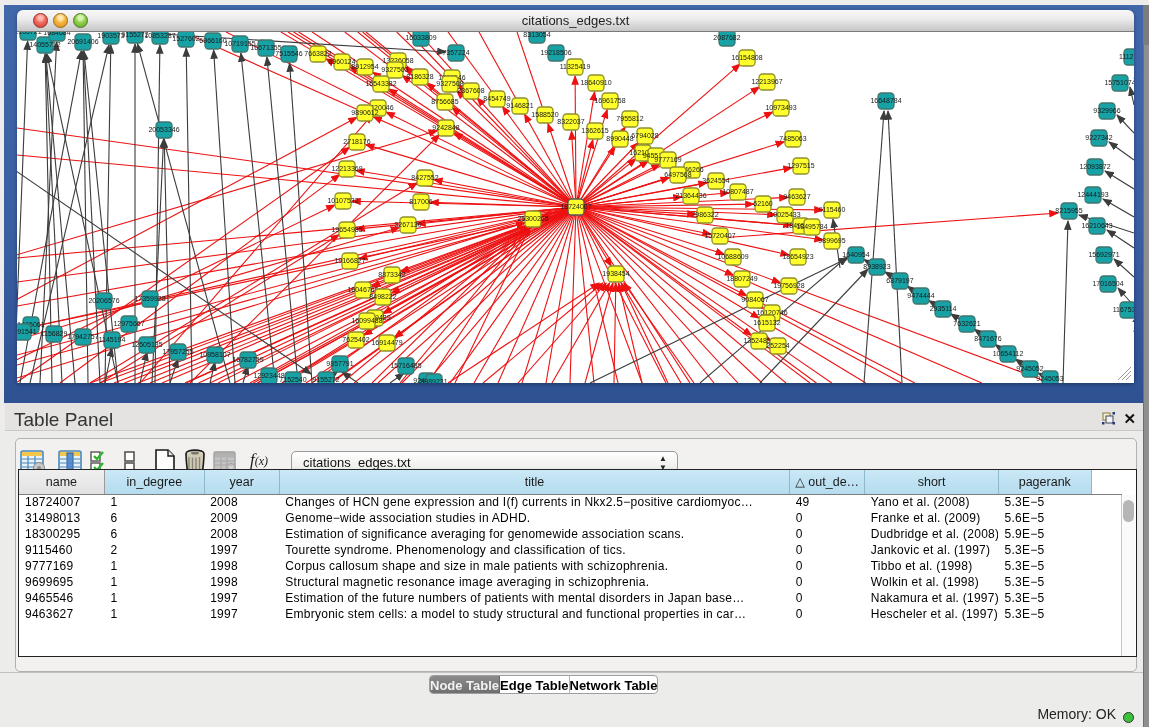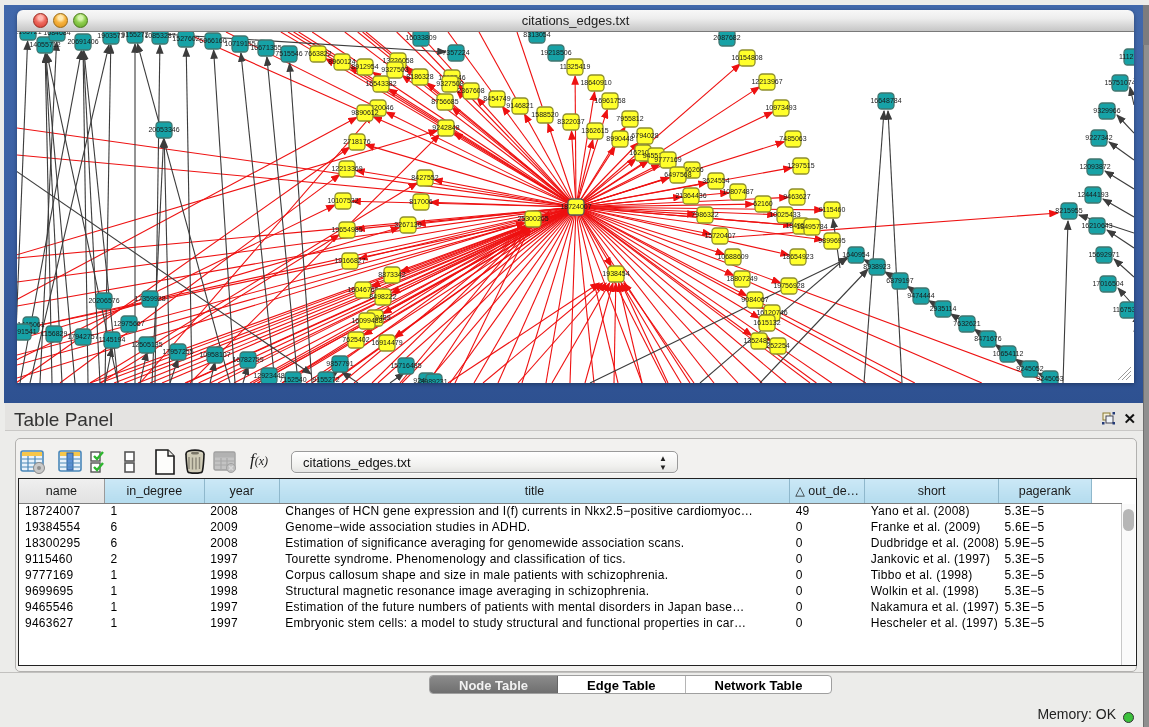--- a/index.html
+++ b/index.html
@@ -15,31 +15,31 @@
 #panel{position:absolute;left:0;top:403px;width:1143px;height:324px;background:#ececea}
 #phead{position:absolute;left:5px;top:0px;width:1138px;height:28px;background:#e4e3e1;border-bottom:1px solid #c9c8c6}
 #phead .t{position:absolute;left:9px;top:6px;font-size:19px;color:#333}
 #pfloat{position:absolute;right:28px;top:9px;width:13px;height:13px}
 #pclose{position:absolute;right:7px;top:7px;font-size:15px;font-weight:bold;color:#111}
 #inner{position:absolute;left:15px;top:35px;width:1122px;height:234px;background:#f2f1ef;border:1px solid #b2b1af;border-radius:5px}
 .tico{position:absolute;top:46px}
 #combo{position:absolute;left:291px;top:48px;width:387px;height:22px;border:1px solid #9a9a9a;border-radius:5px;background:linear-gradient(180deg,#ffffff,#f0f0ee 70%,#e4e4e2);box-shadow:0 1px 1px rgba(255,255,255,.7)}
 #combo .txt{position:absolute;left:11px;top:3px;font-size:13px;color:#111}
 #combo .arr{position:absolute;right:10px;top:2px;font-size:8px;color:#222;line-height:9px;text-align:center}
-#tblwrap{position:absolute;left:18px;top:75px;width:1119px;height:188px;background:#fff;border:1px solid #222;overflow:hidden}
+#tblwrap{position:absolute;left:18px;top:66px;width:1119px;height:188px;background:#fff;border:1px solid #222;overflow:hidden}
 table{border-collapse:collapse;table-layout:fixed;width:1103px;font-size:12px}
 th{height:24px;font-weight:normal;font-size:12.5px;color:#1a1a1a;background:linear-gradient(180deg,#cbe8f6,#b4dcee);border-right:1px solid #8fb8cc;border-bottom:1px solid #7e7e7e;overflow:hidden;white-space:nowrap}
 th.first{background:linear-gradient(180deg,#efefef,#e2e2e2);border-right:1px solid #9a9a9a}
 th.last{background:#fff;border-right:none}
 td{height:16px;padding:0 0 0 6px;overflow:hidden;white-space:nowrap;color:#000;border:none;letter-spacing:0.25px}
 .c0{width:83px}.c1{width:97px}.c2{width:73px}.c3{width:496px}.c4{width:73px}.c5{width:130px}.c6{width:90px}.c7{width:30px}
 #sbar{position:absolute;right:1px;top:25px;width:14px;height:162px;background:#fafafa;border-left:1px solid #c8c8c8}
 #sbar .th{position:absolute;left:1px;top:5px;width:11px;height:22px;border-radius:6px;background:#b6b6b6}
 #tabs{position:absolute;left:429px;top:272px;height:19px;display:flex;border:1px solid #9f9f9f;border-radius:4px;overflow:hidden;background:#fff;font-size:13px;font-weight:bold}
-#tabs div{padding:2px 29px 0;border-right:1px solid #b5b5b5}
+#tabs div{padding:2px 0 0;border-right:1px solid #b5b5b5}
 #tabs div.sel{background:linear-gradient(180deg,#8b8b8b,#6f6f6f);color:#f2f2f2;border-right:1px solid #666}
 #tabs div:last-child{border-right:none}
 #mem{position:absolute;right:27px;bottom:5px;font-size:14px;color:#222}
 #memled{position:absolute;right:9px;bottom:4px;width:11px;height:11px;border-radius:50%;background:#3cc13c;border:1px solid #333}
 #hline{position:absolute;left:0px;top:269px;width:1143px;height:1px;background:#c2c1bf}
 </style></head><body>
 <div id="rstrip"></div>
 <div id="rstriptop"></div>
 <div id="desktop"></div>
 <div id="win">
@@ -914,21 +914,21 @@
             <td class="c0">18724007</td>
             <td class="c1">1</td>
             <td class="c2">2008</td>
             <td class="c3">Changes of HCN gene expression and I(f) currents in Nkx2.5−positive cardiomyoc…</td>
             <td class="c4">49</td>
             <td class="c5">Yano et al. (2008)</td>
             <td class="c6">5.3E−5</td>
             <td class="c7"></td>
           </tr>
 <tr>
-            <td class="c0">19384554</td>
+            <td class="c0">31498013</td>
             <td class="c1">6</td>
             <td class="c2">2009</td>
             <td class="c3">Genome−wide association studies in ADHD.</td>
             <td class="c4">0</td>
             <td class="c5">Franke et al. (2009)</td>
             <td class="c6">5.6E−5</td>
             <td class="c7"></td>
           </tr>
 <tr>
             <td class="c0">18300295</td>

